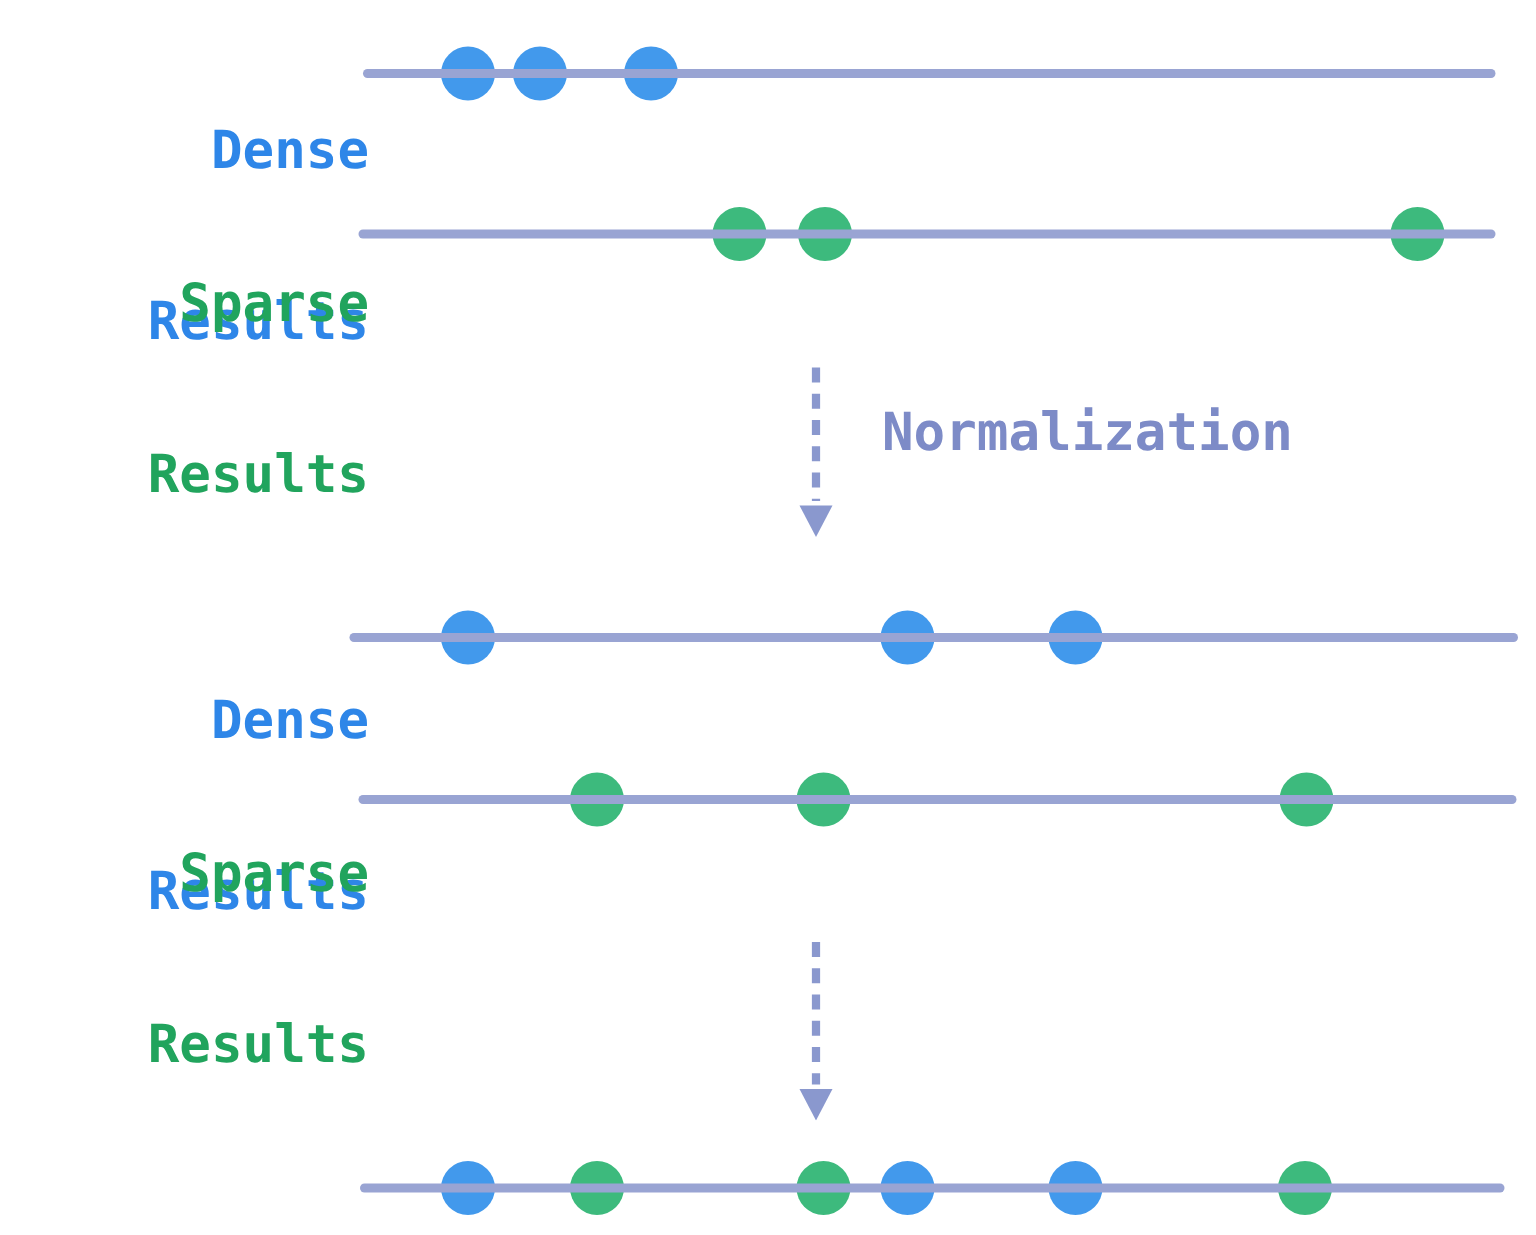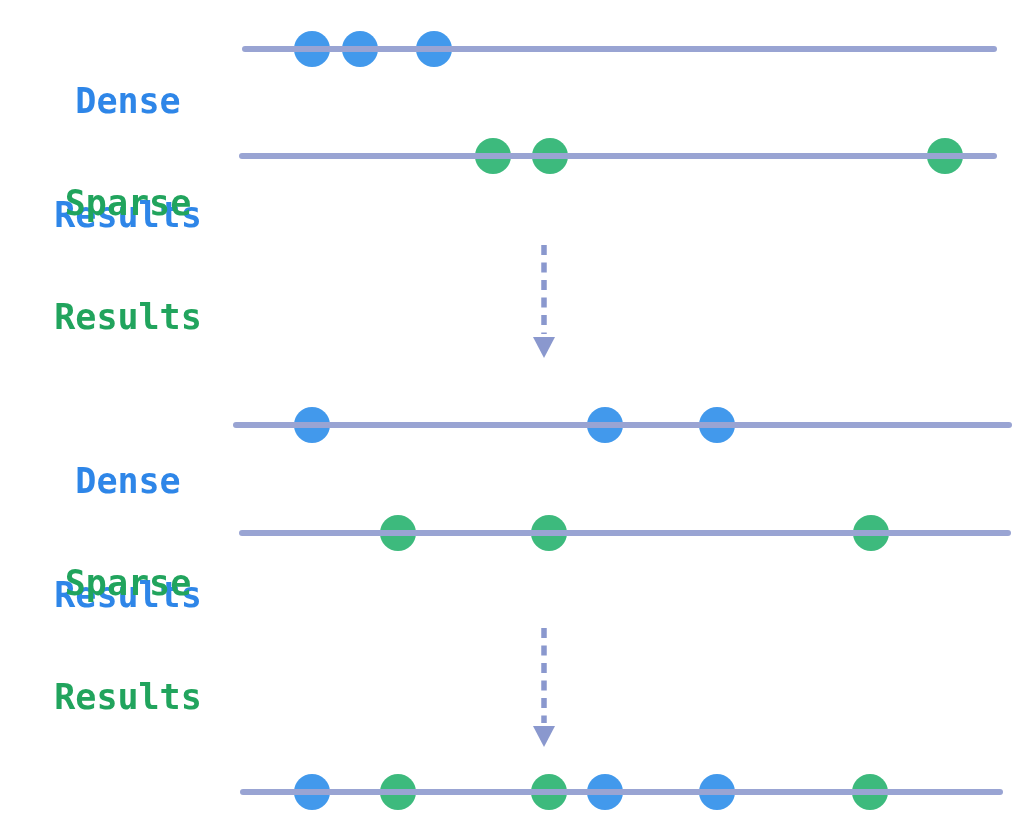--- a/index.html
+++ b/index.html
@@ -10,21 +10,21 @@
   #canvas {
     position: relative;
     width: 1024px;
     height: 823px;
     background: #ffffff;
     overflow: hidden;
     font-family: "DejaVu Sans Mono", "Liberation Mono", monospace;
   }
   .row-label {
     position: absolute;
-    text-align: center;
+    text-align: right;
     font-weight: 700;
     white-space: pre;
     letter-spacing: 0px;
   }
   .arrow-label {
     position: absolute;
     font-weight: 700;
     line-height: 42px;
     white-space: pre;
   }
@@ -63,20 +63,21 @@
 
   <div class="row-label" id="lbl-3" style="left: 10px; top: 488px; width: 236px; font-size: 35px; line-height: 38px; color: rgb(33, 164, 93);">
     <div>Sparse</div>
     <div>Results</div>
   </div>
 
   <div class="row-label" id="lbl-4" style="left: -6px; top: 765px; width: 216px; font-size: 44px; line-height: 50px; color: rgb(242, 140, 23);">
     
   </div>
 
+  <div class="arrow-label" id="arrowlbl-0" style="left: 588px; top: 268px; font-size: 35px; color: rgb(125, 139, 199);">Normalization</div>
 
 <div class="dot" style="left: 294px; top: 31px; width: 36px; height: 36px; background: rgb(66, 153, 236);"></div>
     <div class="dot" style="left: 342px; top: 31px; width: 36px; height: 36px; background: rgb(66, 153, 236);"></div>
     <div class="dot" style="left: 416px; top: 31px; width: 36px; height: 36px; background: rgb(66, 153, 236);"></div>
     <div class="hline" style="left: 242px; top: 46px; width: 755px; background: rgb(153, 164, 211);"></div>
     <div class="dot" style="left: 475px; top: 138px; width: 36px; height: 36px; background: rgb(61, 186, 125);"></div>
     <div class="dot" style="left: 532px; top: 138px; width: 36px; height: 36px; background: rgb(61, 186, 125);"></div>
     <div class="dot" style="left: 927px; top: 138px; width: 36px; height: 36px; background: rgb(61, 186, 125);"></div>
     <div class="hline" style="left: 239px; top: 153px; width: 758px; background: rgb(153, 164, 211);"></div>
     <div class="dot" style="left: 294px; top: 407px; width: 36px; height: 36px; background: rgb(66, 153, 236);"></div>

